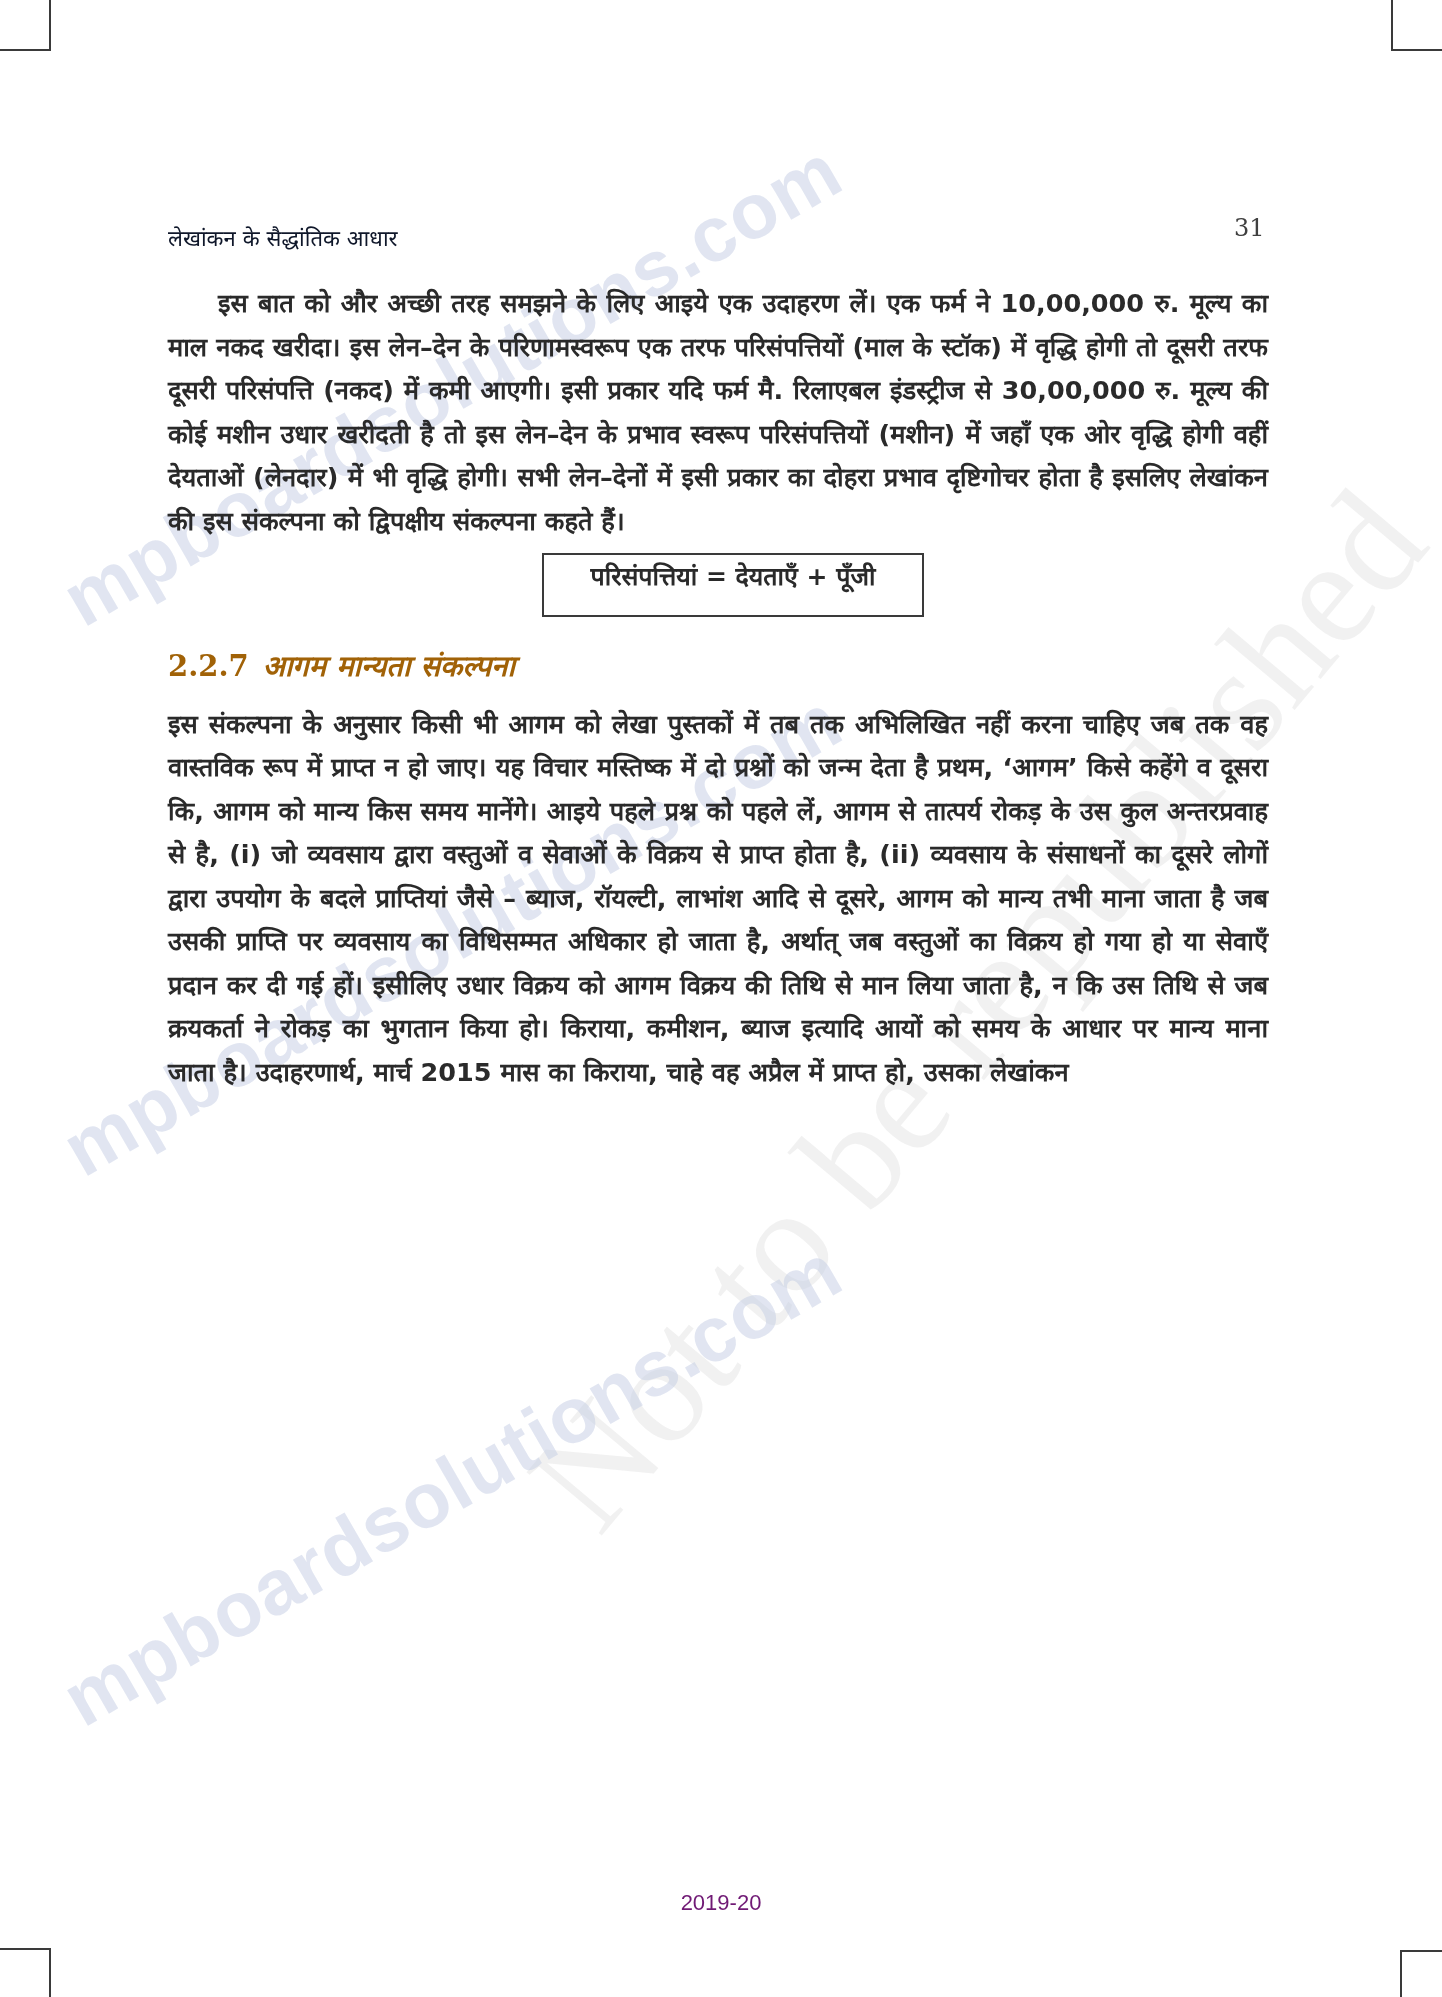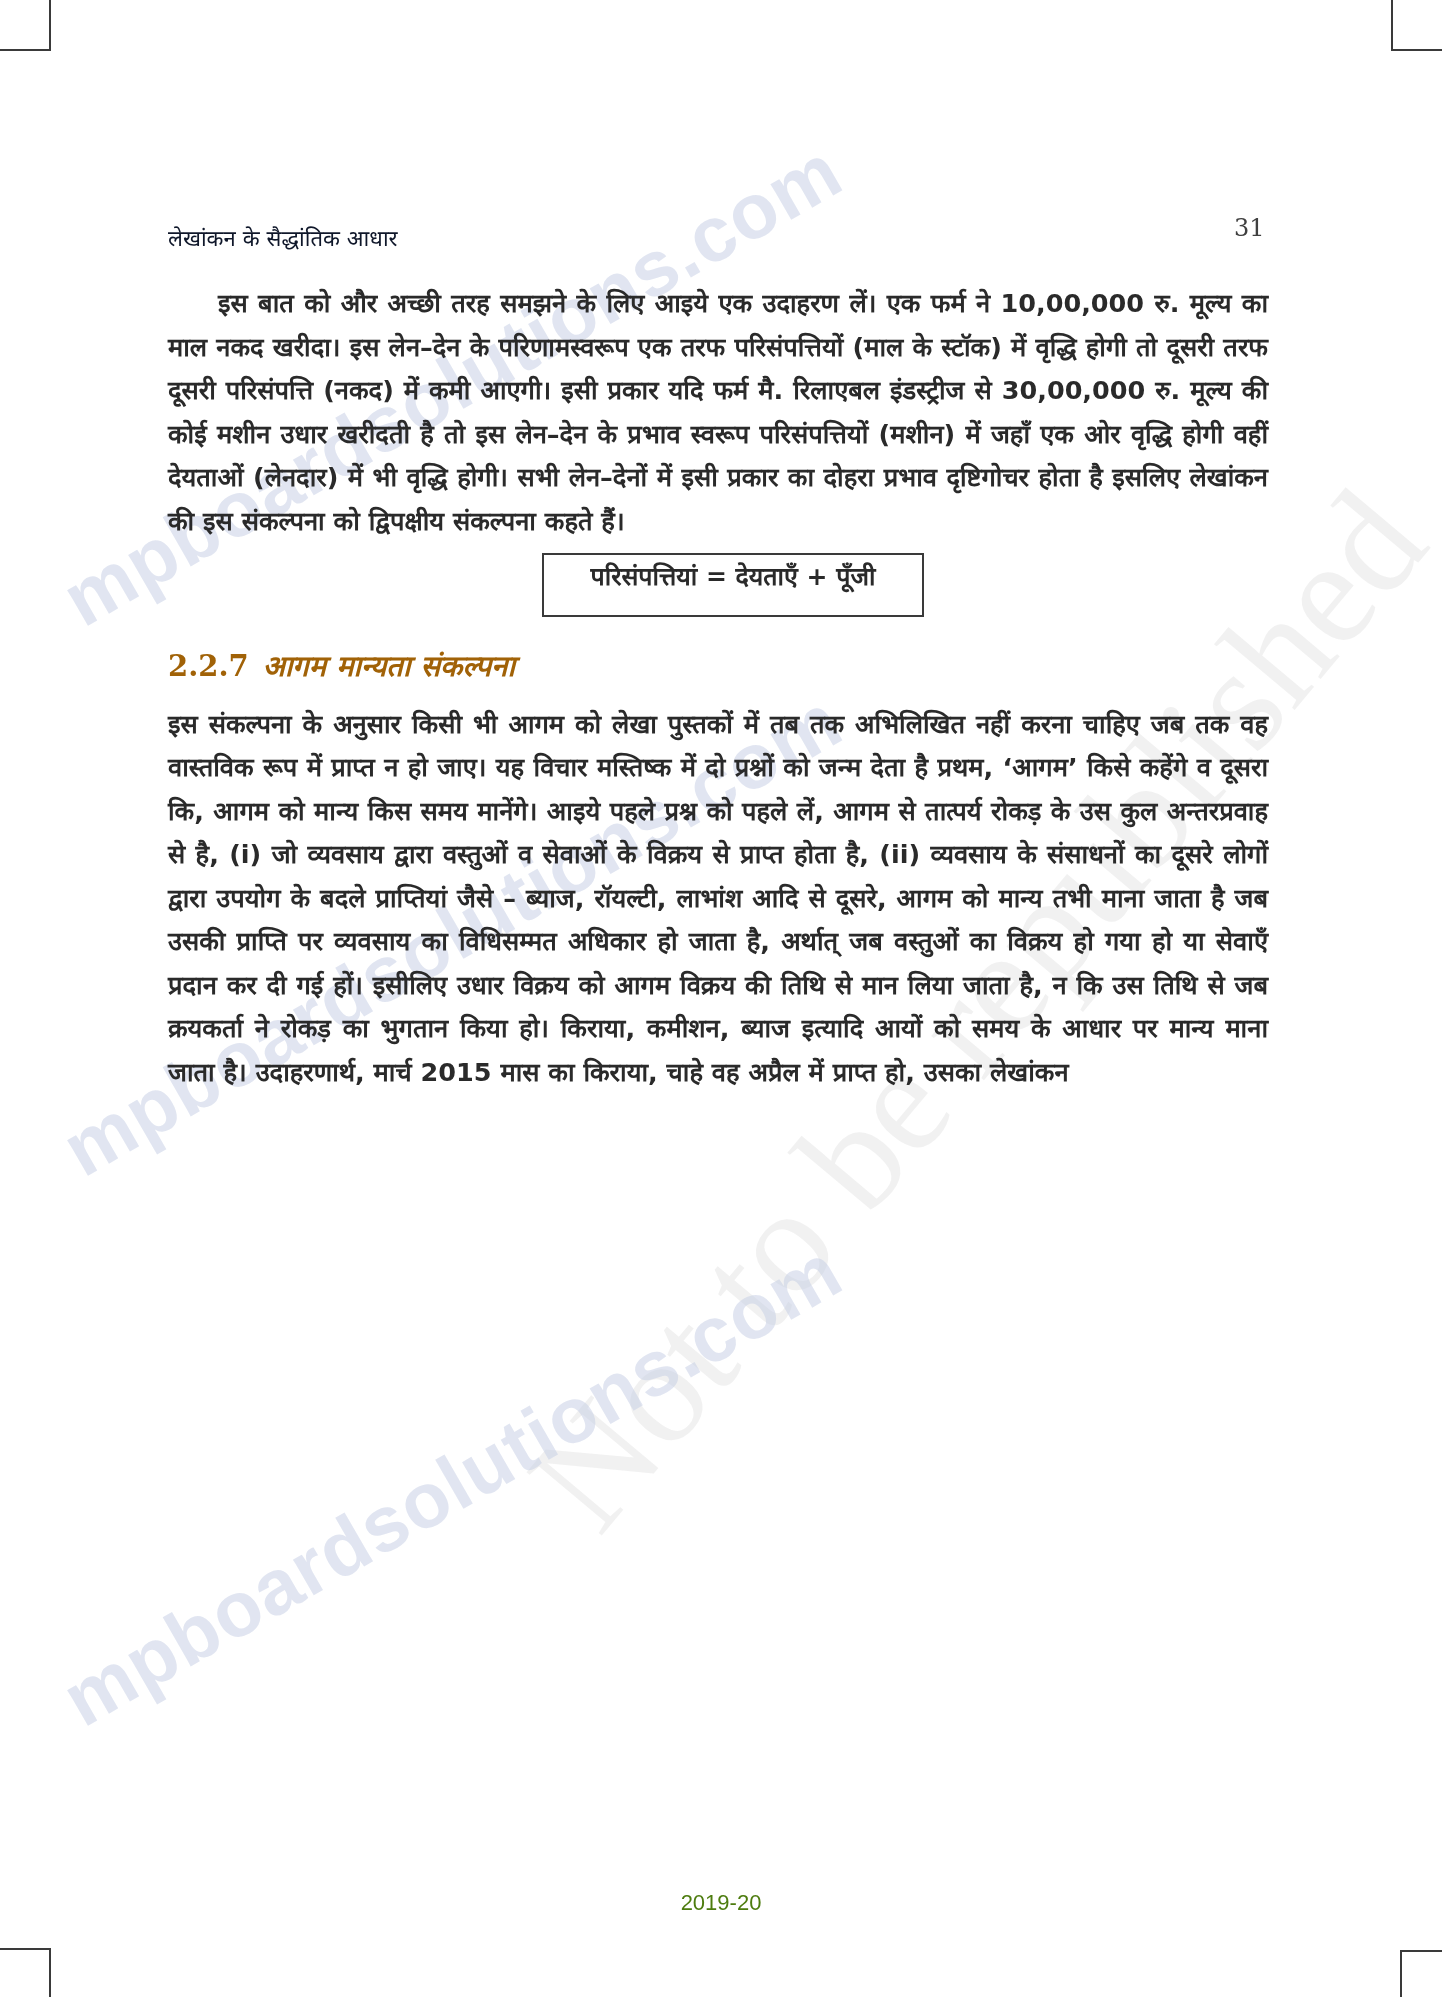--- a/index.html
+++ b/index.html
@@ -98,21 +98,21 @@
       margin-right: 14px;
     }
     .footer {
       position: absolute;
       left: 0;
       width: 1442px;
       top: 1890px;
       text-align: center;
       font-family: "Liberation Sans", sans-serif;
       font-size: 22px;
-      color: #4d7c0f;
+      color: #701a75;
     }
   </style>
 </head>
 <body>
 
 <div class="crop" style="left:49px;top:0;width:2px;height:51px;"></div>
 <div class="crop" style="left:0;top:49px;width:51px;height:2px;"></div>
 <div class="crop" style="left:1391px;top:0;width:2px;height:51px;"></div>
 <div class="crop" style="left:1391px;top:49px;width:51px;height:2px;"></div>
 <div class="crop" style="left:49px;top:1948px;width:2px;height:49px;"></div>

